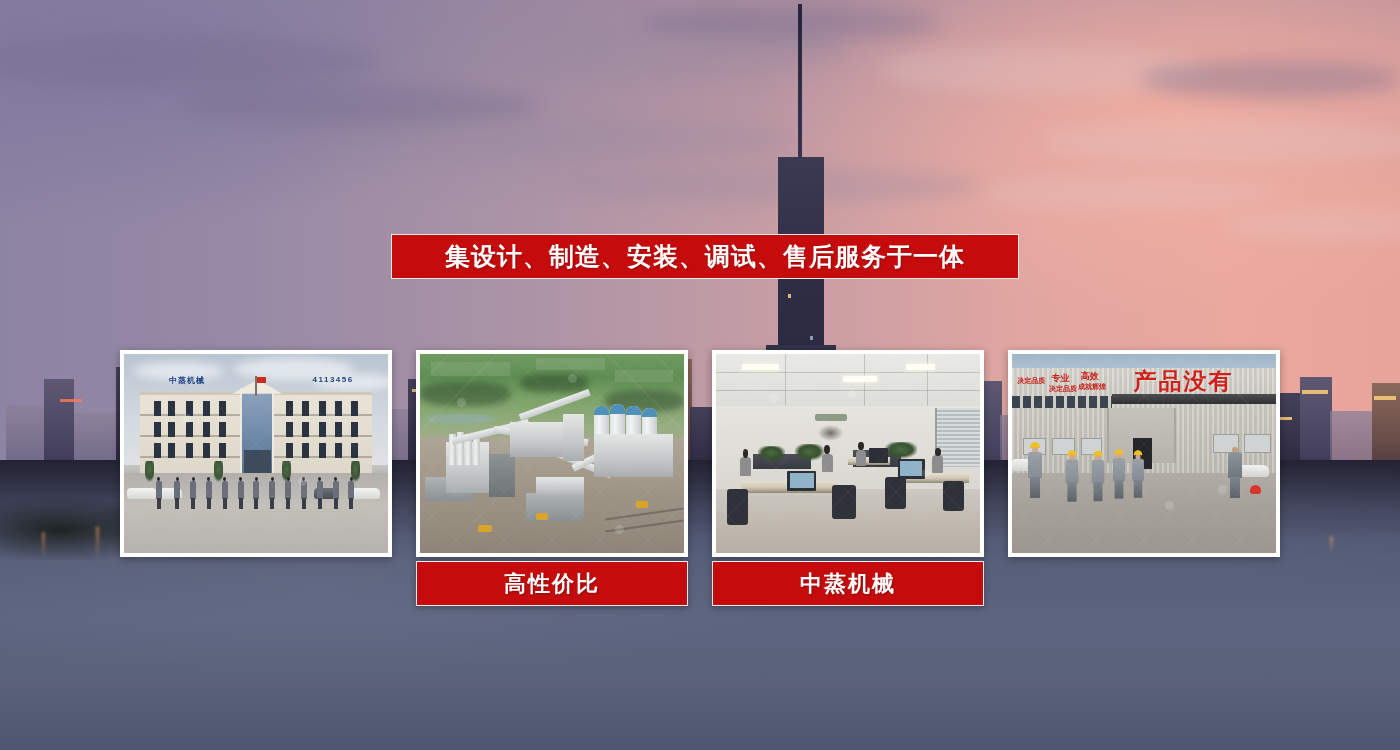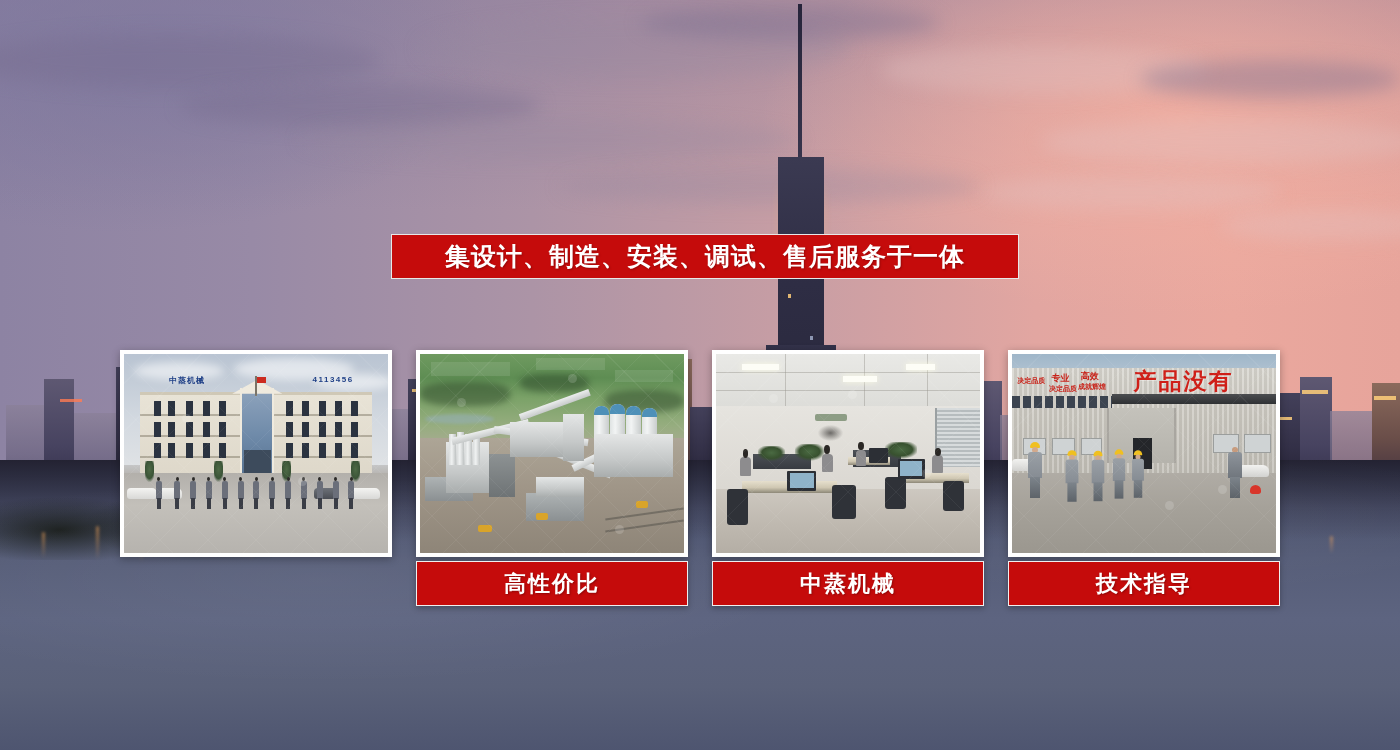--- a/index.html
+++ b/index.html
@@ -796,19 +796,16 @@
               <div class="head"></div>
               <div class="body"></div>
               <div class="legs"></div>
             </div>
           <div class="p4-helmet" style="left:90%;top:66%"></div>
           <div class="wm"></div>
           <div class="wm-dot" style="left:58%;top:74%"></div>
           <div class="wm-dot" style="left:78%;top:66%"></div>
         </div>
       </div>
-      <div class="card-cap">
-        <span>技术指导</span>
-      </div>
     </div>
 
   </div>
 </div>
 
 </body></html>

